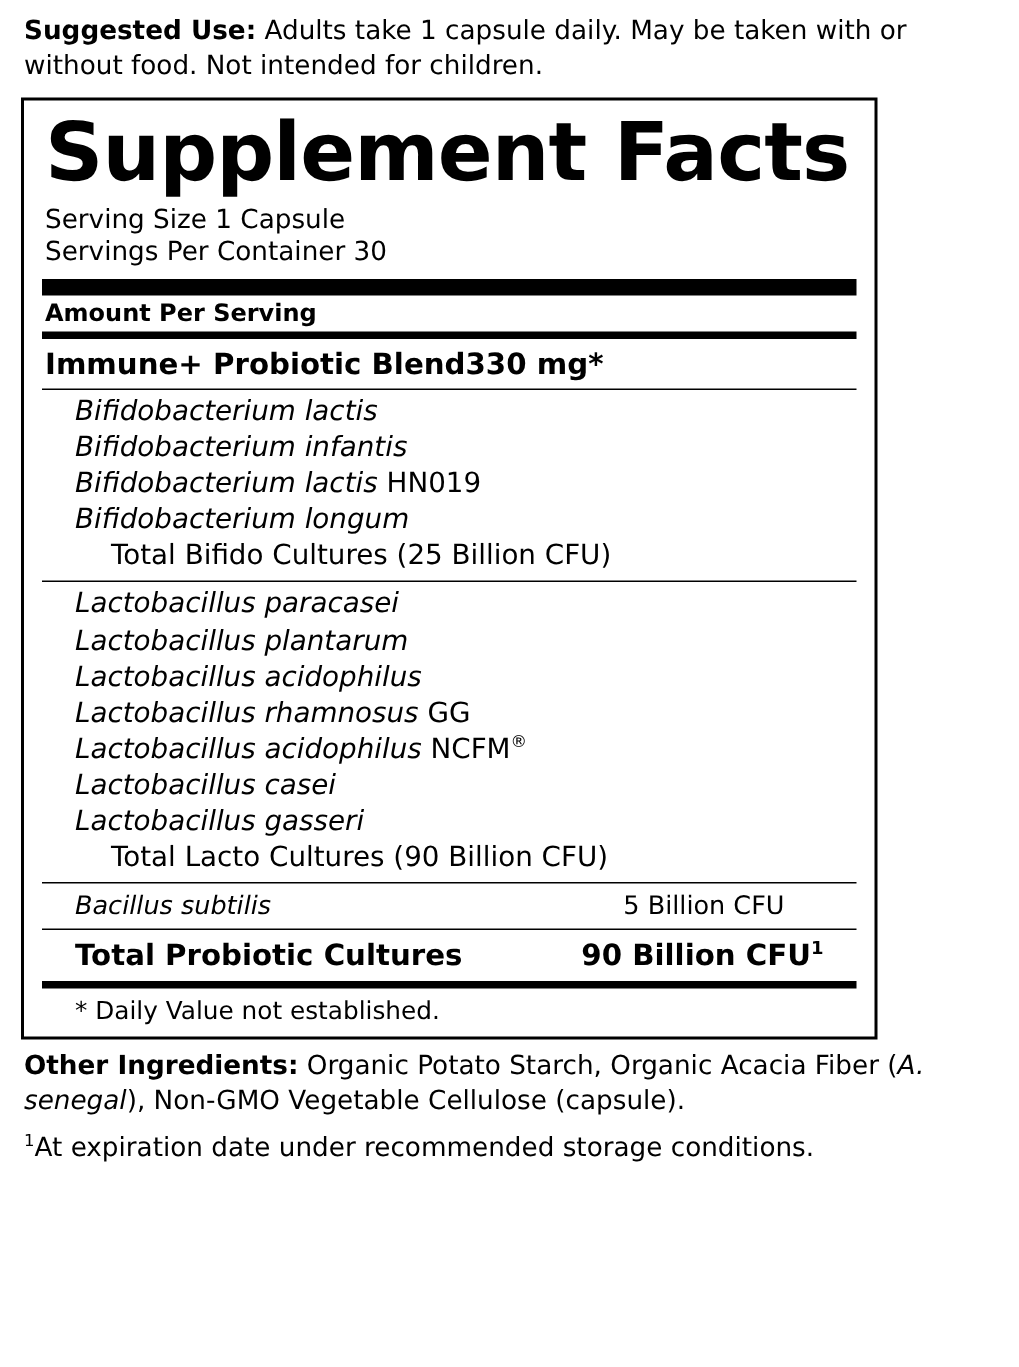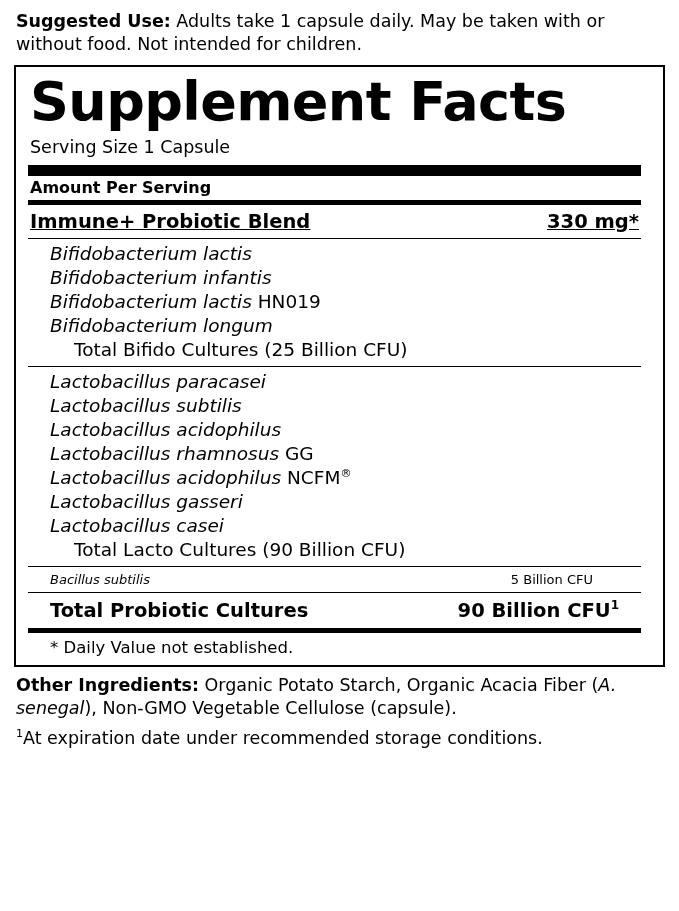--- a/index.html
+++ b/index.html
@@ -30,22 +30,22 @@
     max-width: 650px;
   }
   .suggested-use .lbl {
     font-weight: bold;
   }
 
   
   .panel {
     border: 2.5px solid #000;
     box-sizing: border-box;
-    padding: 6px 22px 8px 12px;
-    width: 651px;
+    padding: 6px 12px 8px 12px;
+    width: 571px;
   }
   .sf-title {
     font-size: 54px;
     line-height: 1.0;
     font-weight: bold;
     letter-spacing: -0.6px;
     text-align: left;
     margin: 2px 0 8px 2px;
     font-family: "DejaVu Sans", "Liberation Sans", sans-serif;
   }
@@ -66,26 +66,24 @@
     border-top: 1.5px solid #000;
     margin: 0;
   }
   .amount-row {
     font-size: 16px;
     font-weight: bold;
     padding: 2px 0 3px 2px;
   }
   .blend-row {
     display: flex;
-    justify-content: space-between;
     align-items: baseline;
     font-size: 19.5px;
     font-weight: bold;
     padding: 5px 2px 5px 2px;
-    text-decoration: underline;
   }
   .group {
     padding: 3px 0 4px 0;
   }
   .ingredient {
     font-size: 18.5px;
     line-height: 1.30;
     font-style: italic;
     margin-left: 22px;
     white-space: nowrap;
@@ -99,21 +97,21 @@
     vertical-align: super;
   }
   .total-sub {
     font-size: 18.5px;
     line-height: 1.30;
     margin-left: 46px;
   }
   .bacillus-row {
     display: flex;
     align-items: center;
-    font-size: 13px;
+    font-size: 17px;
     padding: 5px 0 5px 0;
   }
   .bacillus-row .name {
     font-style: italic;
     margin-left: 22px;
     flex: 0 0 auto;
   }
   .bacillus-row .val {
     margin-left: auto;
     margin-right: 48px;
@@ -170,20 +168,21 @@
 
   <p class="suggested-use">
     <span class="lbl">Suggested Use:</span><span> Adults take 1 capsule daily. May be taken with or without food. Not intended for children.</span>
   </p>
 
   <div class="panel">
 
     <div class="sf-title">Supplement Facts</div>
 
     <div class="serving-line">Serving Size 1 Capsule</div>
+    <div class="serving-line">Servings Per Container 30</div>
 
     <div class="rule-thick"></div>
 
     <div class="amount-row">Amount Per Serving</div>
 
     <div class="rule-med"></div>
 
     <div class="blend-row">
       <span>Immune+ Probiotic Blend</span>
       <span>330 mg*</span>
@@ -196,26 +195,26 @@
       <div class="ingredient"><span>Bifidobacterium infantis</span><span class="roman"></span></div>
       <div class="ingredient"><span>Bifidobacterium lactis</span><span class="roman"> HN019</span></div>
       <div class="ingredient"><span>Bifidobacterium longum</span><span class="roman"></span></div>
       <div class="total-sub">Total Bifido Cultures (25 Billion CFU)</div>
     </div>
 
     <div class="rule-thin"></div>
 
     <div class="group">
       <div class="ingredient"><span>Lactobacillus paracasei</span><span class="roman"></span></div>
-      <div class="ingredient"><span>Lactobacillus subtilis</span><span class="roman"></span></div>
+      <div class="ingredient"><span>Lactobacillus plantarum</span><span class="roman"></span></div>
       <div class="ingredient"><span>Lactobacillus acidophilus</span><span class="roman"></span></div>
       <div class="ingredient"><span>Lactobacillus rhamnosus</span><span class="roman"> GG</span></div>
       <div class="ingredient"><span>Lactobacillus acidophilus</span><span class="roman"> NCFM</span><span class="sup">®</span></div>
+      <div class="ingredient"><span>Lactobacillus casei</span><span class="roman"></span></div>
       <div class="ingredient"><span>Lactobacillus gasseri</span><span class="roman"></span></div>
-      <div class="ingredient"><span>Lactobacillus casei</span><span class="roman"></span></div>
       <div class="total-sub">Total Lacto Cultures (90 Billion CFU)</div>
     </div>
 
     <div class="rule-thin"></div>
 
     <div class="bacillus-row">
       <span class="name">Bacillus subtilis</span>
       <span class="val">5 Billion CFU</span>
     </div>
 

